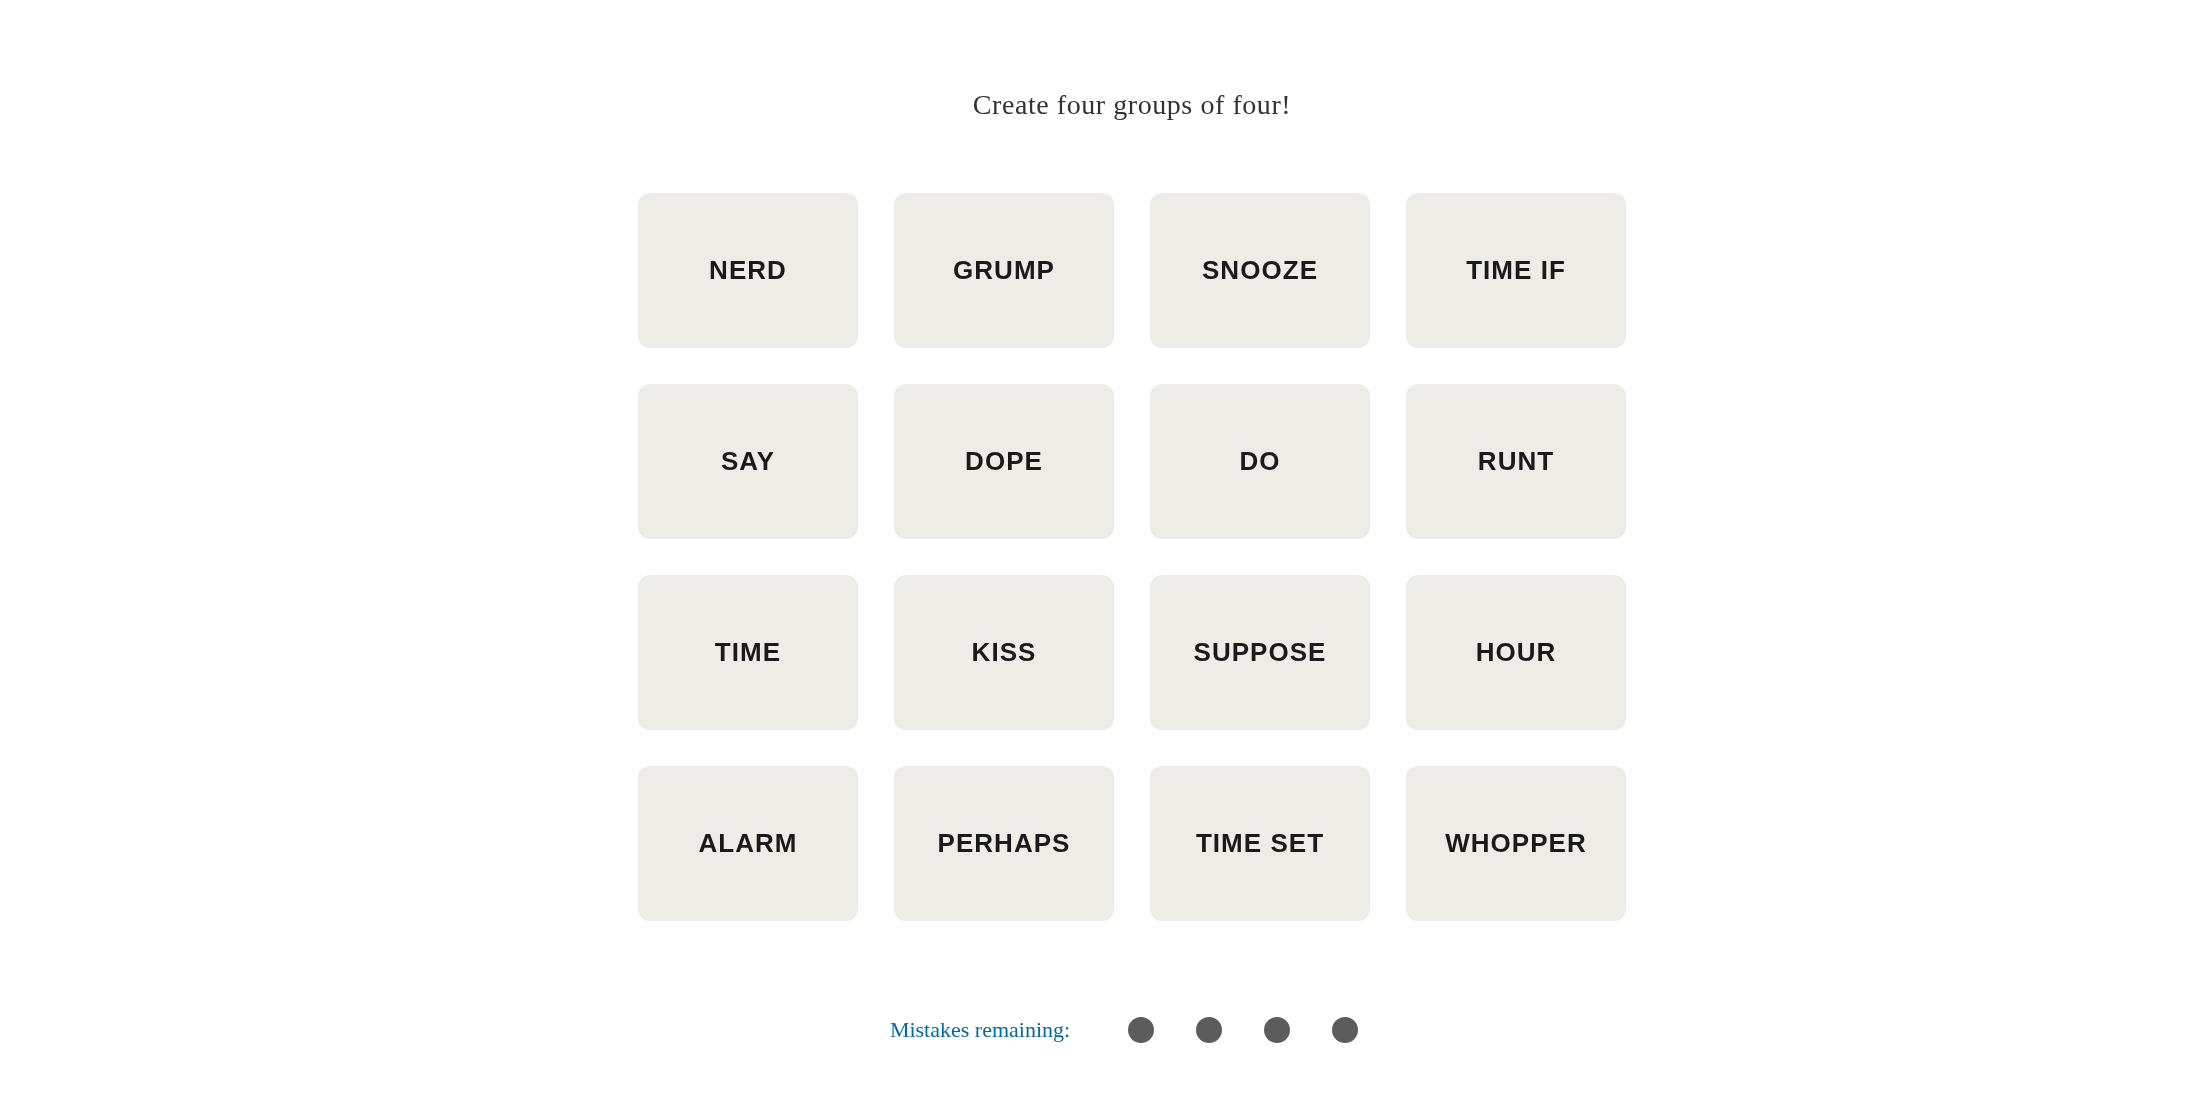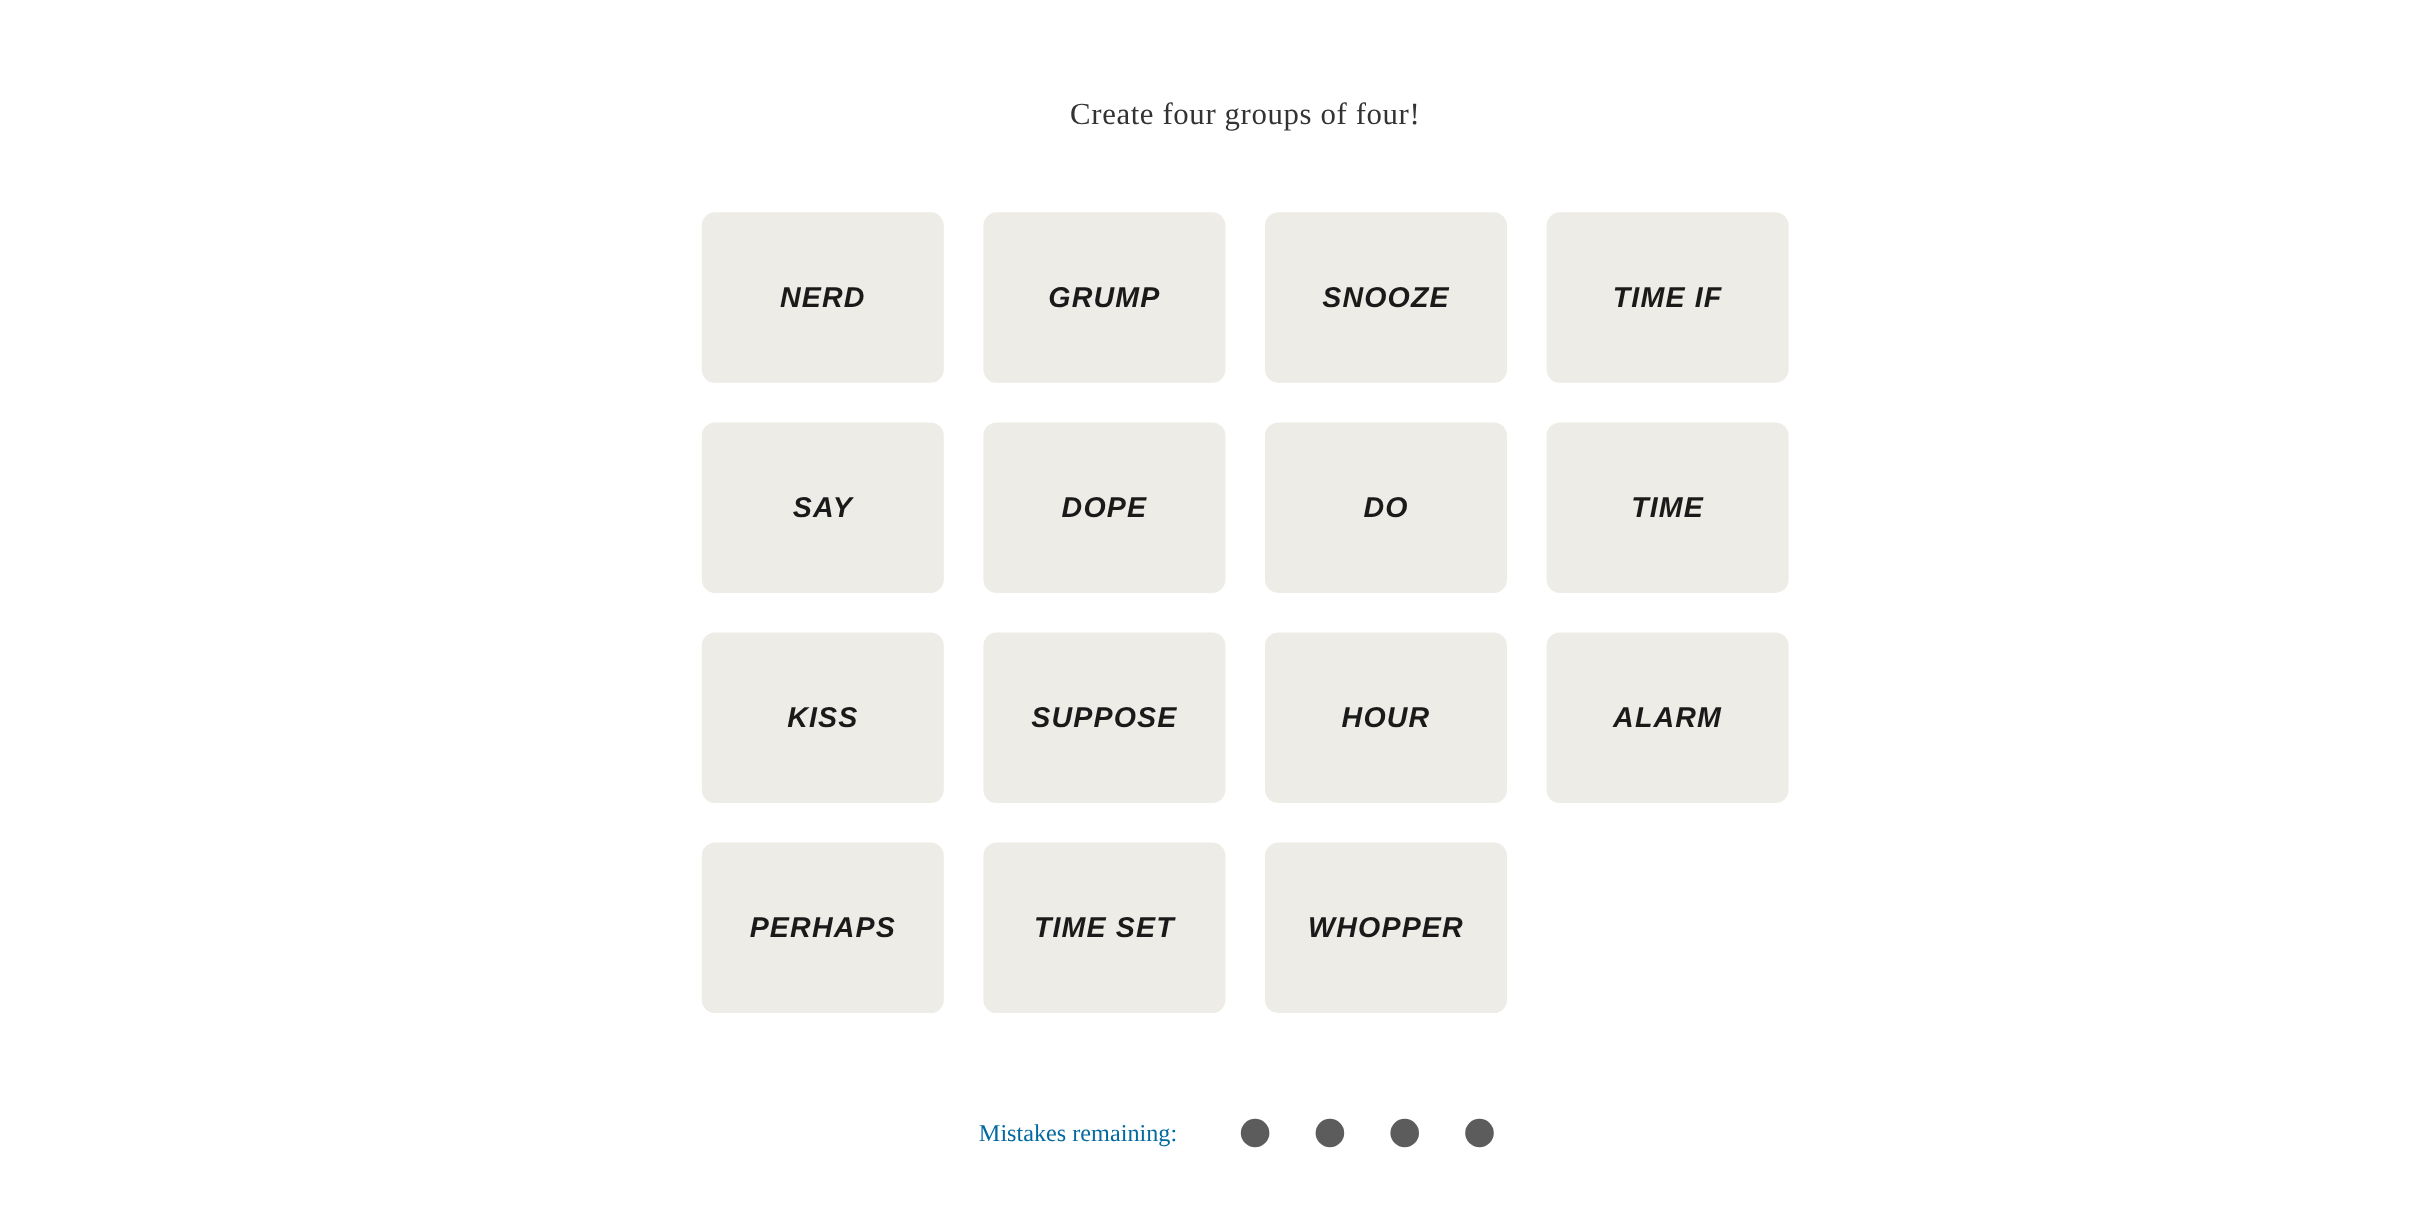--- a/index.html
+++ b/index.html
@@ -34,21 +34,20 @@
       font-family: 'Georgia', serif;
       font-weight: normal;
       letter-spacing: 0.02em;
     }
 
     .grid {
       display: grid;
       grid-template-columns: repeat(4, 1fr);
       gap: 4px;
       width: 1020px;
-      font-style: italic;
     }
 
     .card {
       background-color: #eeece6;
       border-radius: 12px;
       display: flex;
       align-items: center;
       justify-content: center;
       height: 155px;
       cursor: pointer;
@@ -114,20 +113,23 @@
       <div class="card">
         <span class="card-label">SAY</span>
       </div>
       <div class="card">
         <span class="card-label">DOPE</span>
       </div>
       <div class="card">
         <span class="card-label">DO</span>
       </div>
       <div class="card">
+        <span class="card-label">RUNT</span>
+      </div>
+      <div class="card">
         <span class="card-label">TIME</span>
       </div>
       <div class="card">
         <span class="card-label">KISS</span>
       </div>
       <div class="card">
         <span class="card-label">SUPPOSE</span>
       </div>
       <div class="card">
         <span class="card-label">HOUR</span>

